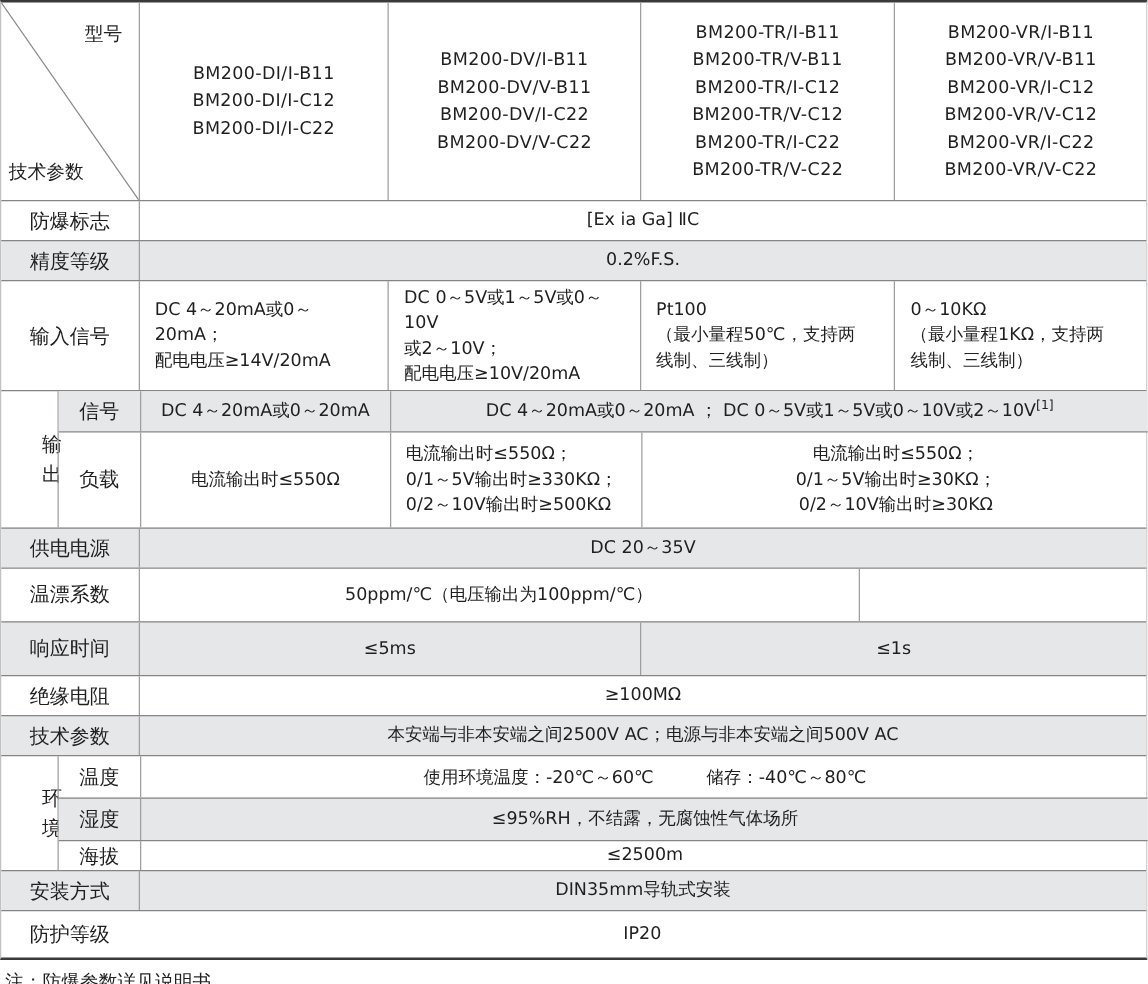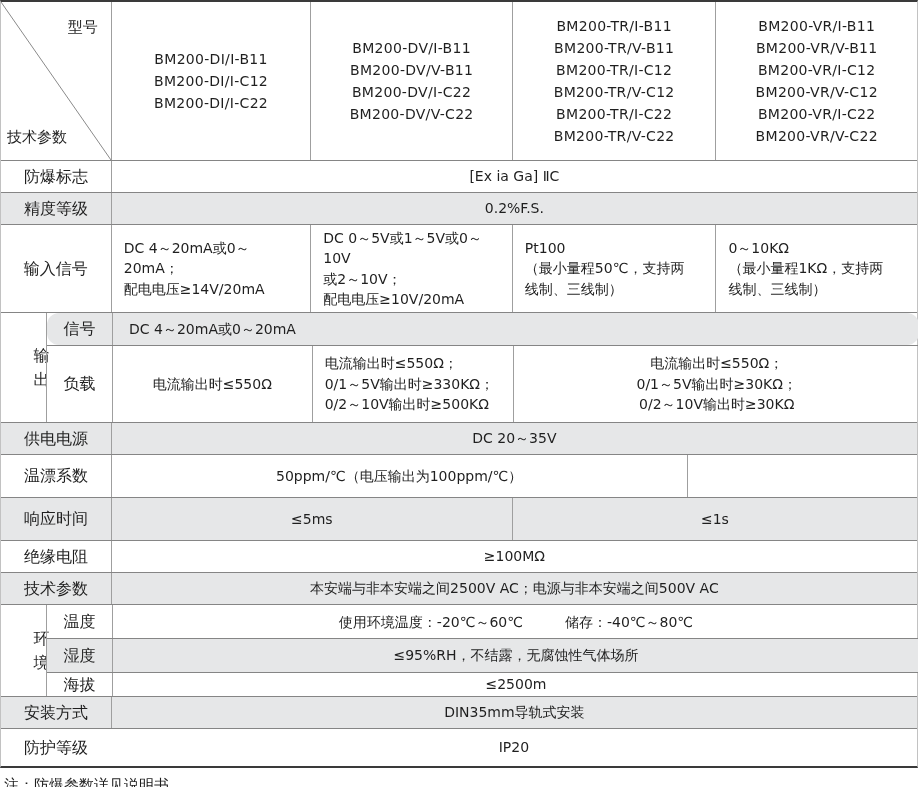--- a/index.html
+++ b/index.html
@@ -12,21 +12,21 @@
     color:var(--text); width:918px; font-size:14px;
   }
   .page{width:918px;}
   .spec-table{
     width:918px; box-sizing:border-box;
     border-top:2px solid var(--border_dark);
     border-bottom:2px solid var(--border_dark);
     border-left:1px solid #c2c2c2; border-right:1px solid #c2c2c2;
   }
   .row{display:flex; border-top:1px solid var(--border_mid); box-sizing:border-box;}
-  .row:first-child{border-top:none;}
+  .row:first-child{border-top:none;justify-content:flex-end;}
   .cell{
     box-sizing:border-box; border-left:1px solid var(--border_light);
     display:flex; align-items:center; justify-content:center;
     text-align:center; white-space:pre-line; line-height:1.45;
   }
   .cell:first-child{border-left:none;}
   .left{justify-content:flex-start; text-align:left;}
   .stripe{background:var(--stripe);}
   .no-bl{border-left:none;}
   
@@ -47,21 +47,21 @@
   .corner svg{position:absolute; inset:0;}
   .corner-top{position:absolute; top:15px; right:13px; font-size:15px;}
   .corner-bottom{position:absolute; bottom:11px; left:6px; font-size:15px;}
   .models{font-size:14px; line-height:22px; letter-spacing:0.3px;}
   .lbl{font-size:16px;}
   
   .group-label{width:45px;padding-left:36px;}
   .group-body{display:flex; flex-direction:column; width:873px;
     border-left:1px solid var(--border_light); box-sizing:border-box;}
   .sub-row{display:flex; border-top:1px solid var(--border_mid); box-sizing:border-box;}
-  .sub-row:first-child{border-top:none;border-radius:12px;}
+  .sub-row:first-child{border-top:none;}
   .sub-label{width:65px;}
   .sub-c2{width:200px;}
   .sub-c3{width:202px;}
   .pad{padding-left:12px; padding-right:6px;}
   sup{font-size:10px; line-height:0;}
   .notes{padding:7px 4px 0 4px; font-size:15px; line-height:21px;}
   .notes div{margin-bottom:1px;}
 </style>
 </head>
 <body>
@@ -122,20 +122,23 @@
 （最小量程1KΩ，支持两
 线制、三线制）</div>
     </div>
 
     <div class="row h110">
       <div class="cell group-label lbl">输出</div>
       <div class="group-body">
         <div class="sub-row h32 stripe">
           <div class="cell sub-label lbl">信号</div>
           <div class="cell sub-c2">DC 4～20mA或0～20mA</div>
+          <div class="cell w-sig-merged">
+            <span class="txt"><span>DC 4～20mA或0～20mA ； DC 0～5V或1～5V或0～10V或2～10V</span><sup>[1]</sup></span>
+          </div>
         </div>
         <div class="sub-row" style="height:78px;">
           <div class="cell sub-label lbl">负载</div>
           <div class="cell sub-c2">电流输出时≤550Ω</div>
           <div class="cell sub-c3 left pad">电流输出时≤550Ω；
 0/1～5V输出时≥330KΩ；
 0/2～10V输出时≥500KΩ</div>
           <div class="cell w-load-merged">电流输出时≤550Ω；
 0/1～5V输出时≥30KΩ；
 0/2～10V输出时≥30KΩ</div>

